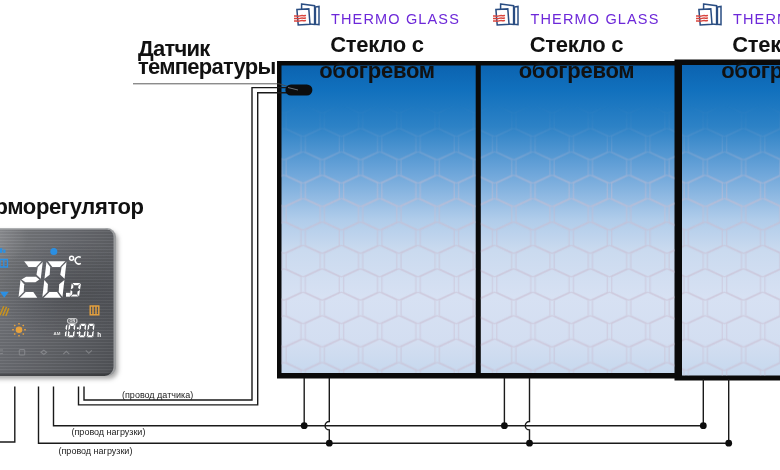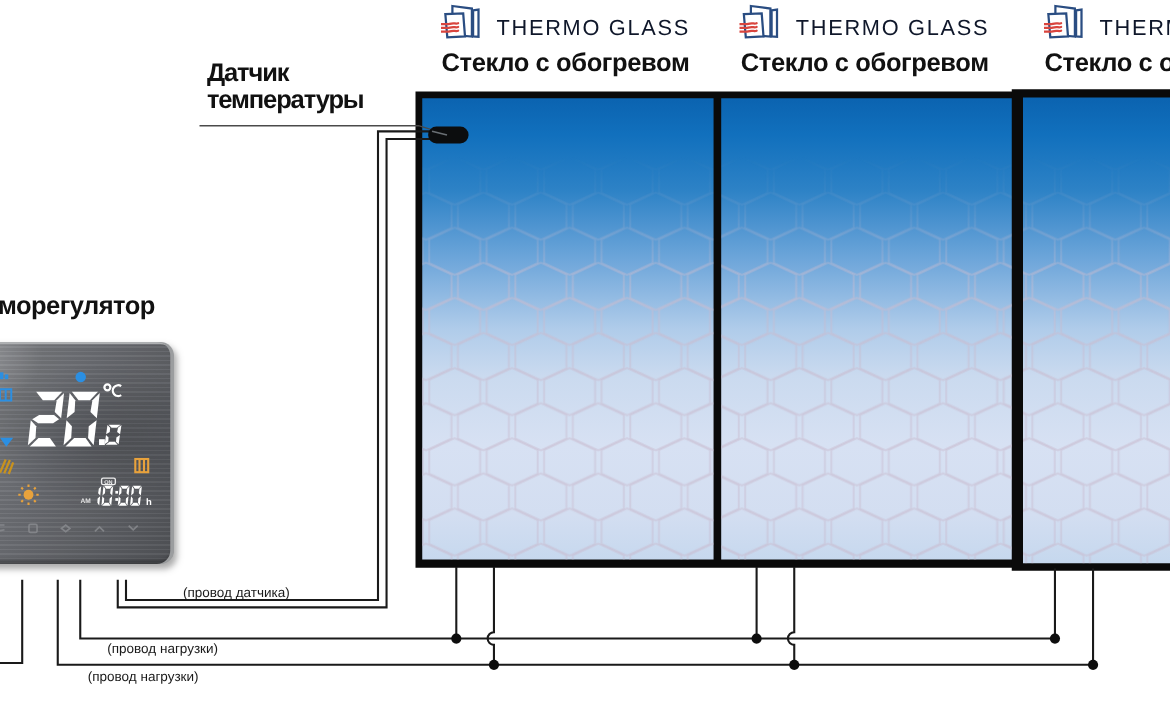--- a/index.html
+++ b/index.html
@@ -1,22 +1,22 @@
 <!DOCTYPE html>
 <html><head>
 <meta charset="utf-8">
 <style>
   html,body{margin:0;padding:0;}
   body{width:780px;height:470px;overflow:hidden;position:relative;background:#fff;
        font-family:"Liberation Sans",sans-serif;}
   .abs{position:absolute;}
-  .hdr{font-weight:bold;font-size:17px;color:#111;letter-spacing:0.1px;}
+  .hdr{font-weight:bold;font-size:22px;color:#111;letter-spacing:0.1px;}
   .small{font-size:9px;color:#1a1a1a;}
   .logo{display:flex;align-items:flex-start;}
-  .lgtxt{color:#0f172a;font-size:14.5px;letter-spacing:1.15px;font-weight:normal;}
+  .lgtxt{color:#6d28d9;font-size:14.5px;letter-spacing:1.15px;font-weight:normal;}
 </style>
 </head>
 <body>
 
 <svg class="abs" style="left:0;top:0" width="780" height="470" viewBox="0 0 780 470">
   <defs>
     <linearGradient id="gl" x1="0" y1="65" x2="0" y2="374" gradientUnits="userSpaceOnUse">
       <stop offset="0" stop-color="#0b63b0"></stop>
       <stop offset="0.08" stop-color="#1170bd"></stop>
       <stop offset="0.2" stop-color="#2d82c6"></stop>

